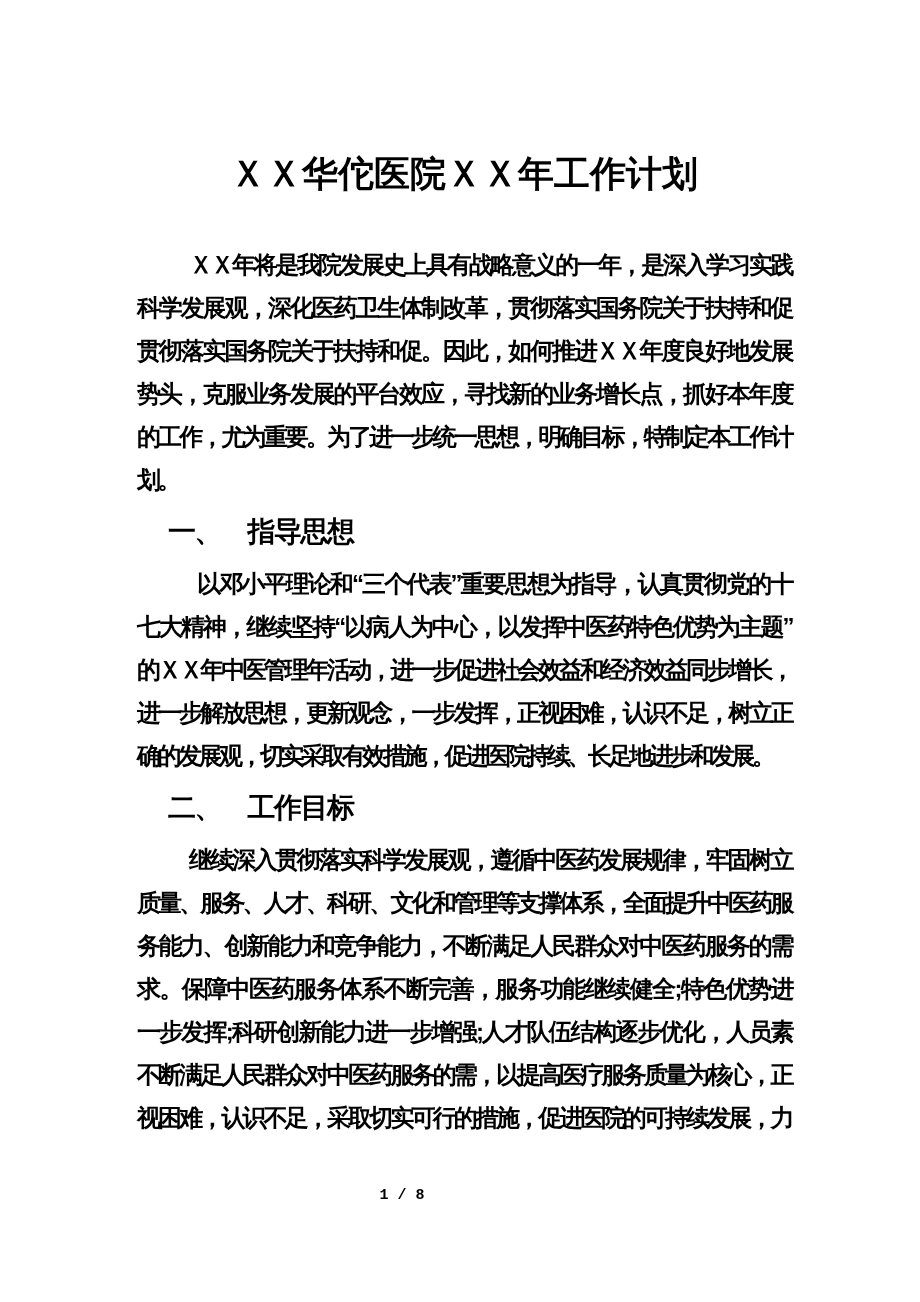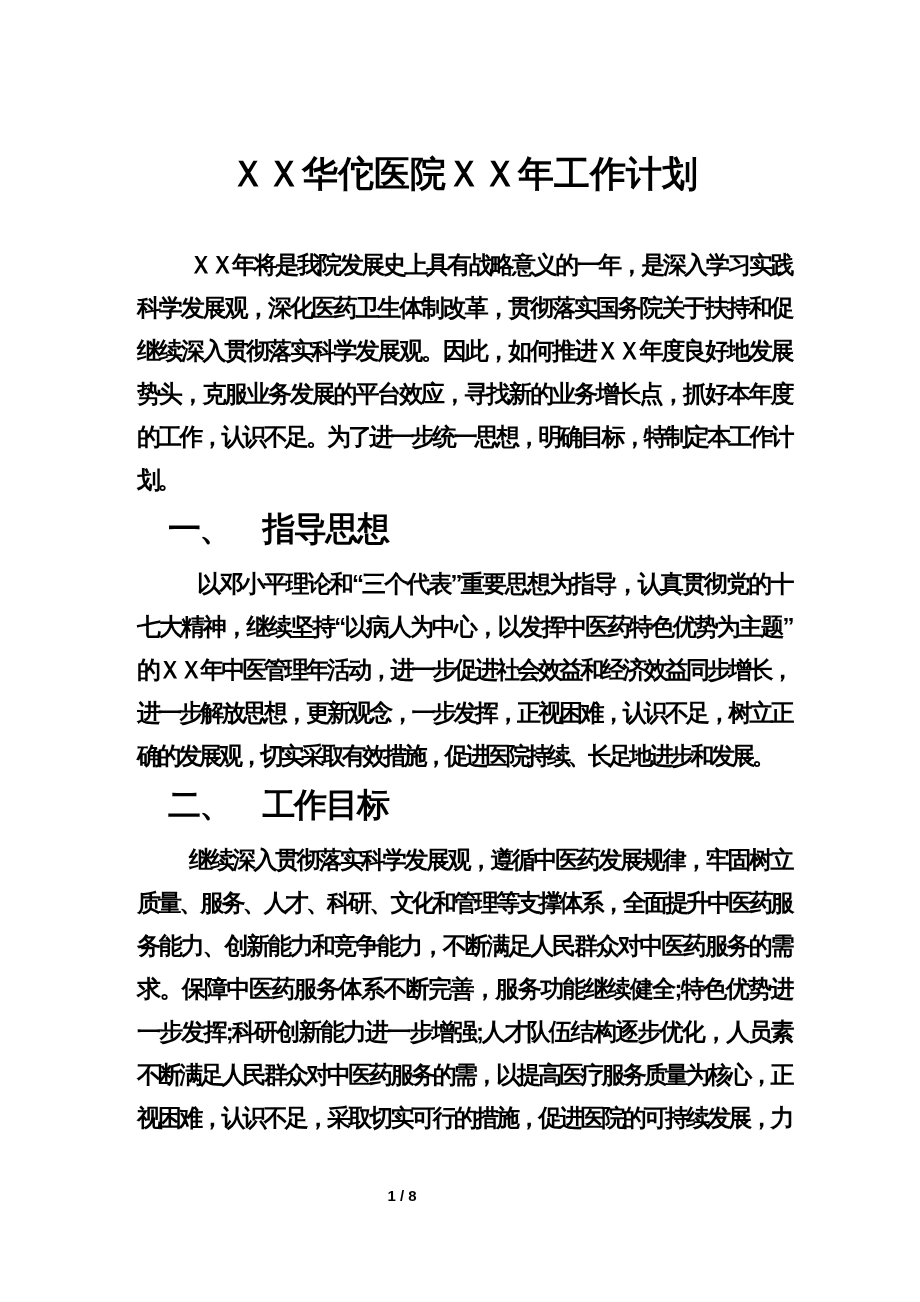--- a/index.html
+++ b/index.html
@@ -36,54 +36,53 @@
     height: 43px;
     text-align: justify;
     text-align-last: justify;
   }
   .para-line.last-line {
     text-align-last: left;
   }
   .first-line { padding-left: 52px; }
   .first-line-deep { padding-left: 60px; }
   .section-heading {
-    font-size: 33px;
+    font-size: 28px;
     font-weight: bold;
     line-height: 43px;
     height: 43px;
     padding-left: 40px;
     letter-spacing: -1.5px;
-    font-family: Liberation Mono, monospace;
   }
   .page-footer {
     position: absolute;
     top: 1186px;
     left: 0;
     width: 100%;
     text-align: center;
     font-size: 15px;
     line-height: 20px;
     font-weight: bold;
-    font-family: Liberation Sans, sans-serif;
+    font-family: Liberation Mono, monospace;
   }
 </style>
 </head>
 <body>
 
 <div class="page">
   <div class="content">
 
     <div class="doc-title">ＸＸ华佗医院ＸＸ年工作计划</div>
 
     <div class="para">
       <div class="para-line first-line">ＸＸ年将是我院发展史上具有战略意义的一年，是深入学习实践</div>
       <div class="para-line">科学发展观，深化医药卫生体制改革，贯彻落实国务院关于扶持和促</div>
-      <div class="para-line">继续深入贯彻落实科学发展观。因此，如何推进ＸＸ年度良好地发展</div>
+      <div class="para-line">贯彻落实国务院关于扶持和促。因此，如何推进ＸＸ年度良好地发展</div>
       <div class="para-line">势头，克服业务发展的平台效应，寻找新的业务增长点，抓好本年度</div>
-      <div class="para-line">的工作，认识不足。为了进一步统一思想，明确目标，特制定本工作计</div>
+      <div class="para-line">的工作，尤为重要。为了进一步统一思想，明确目标，特制定本工作计</div>
       <div class="para-line last-line">划。</div>
     </div>
 
     <div class="section-heading">一、　指导思想</div>
 
     <div class="para">
       <div class="para-line first-line-deep">以邓小平理论和“三个代表”重要思想为指导，认真贯彻党的十</div>
       <div class="para-line">七大精神，继续坚持“以病人为中心，以发挥中医药特色优势为主题”</div>
       <div class="para-line">的ＸＸ年中医管理年活动，进一步促进社会效益和经济效益同步增长，</div>
       <div class="para-line">进一步解放思想，更新观念，一步发挥，正视困难，认识不足，树立正</div>

